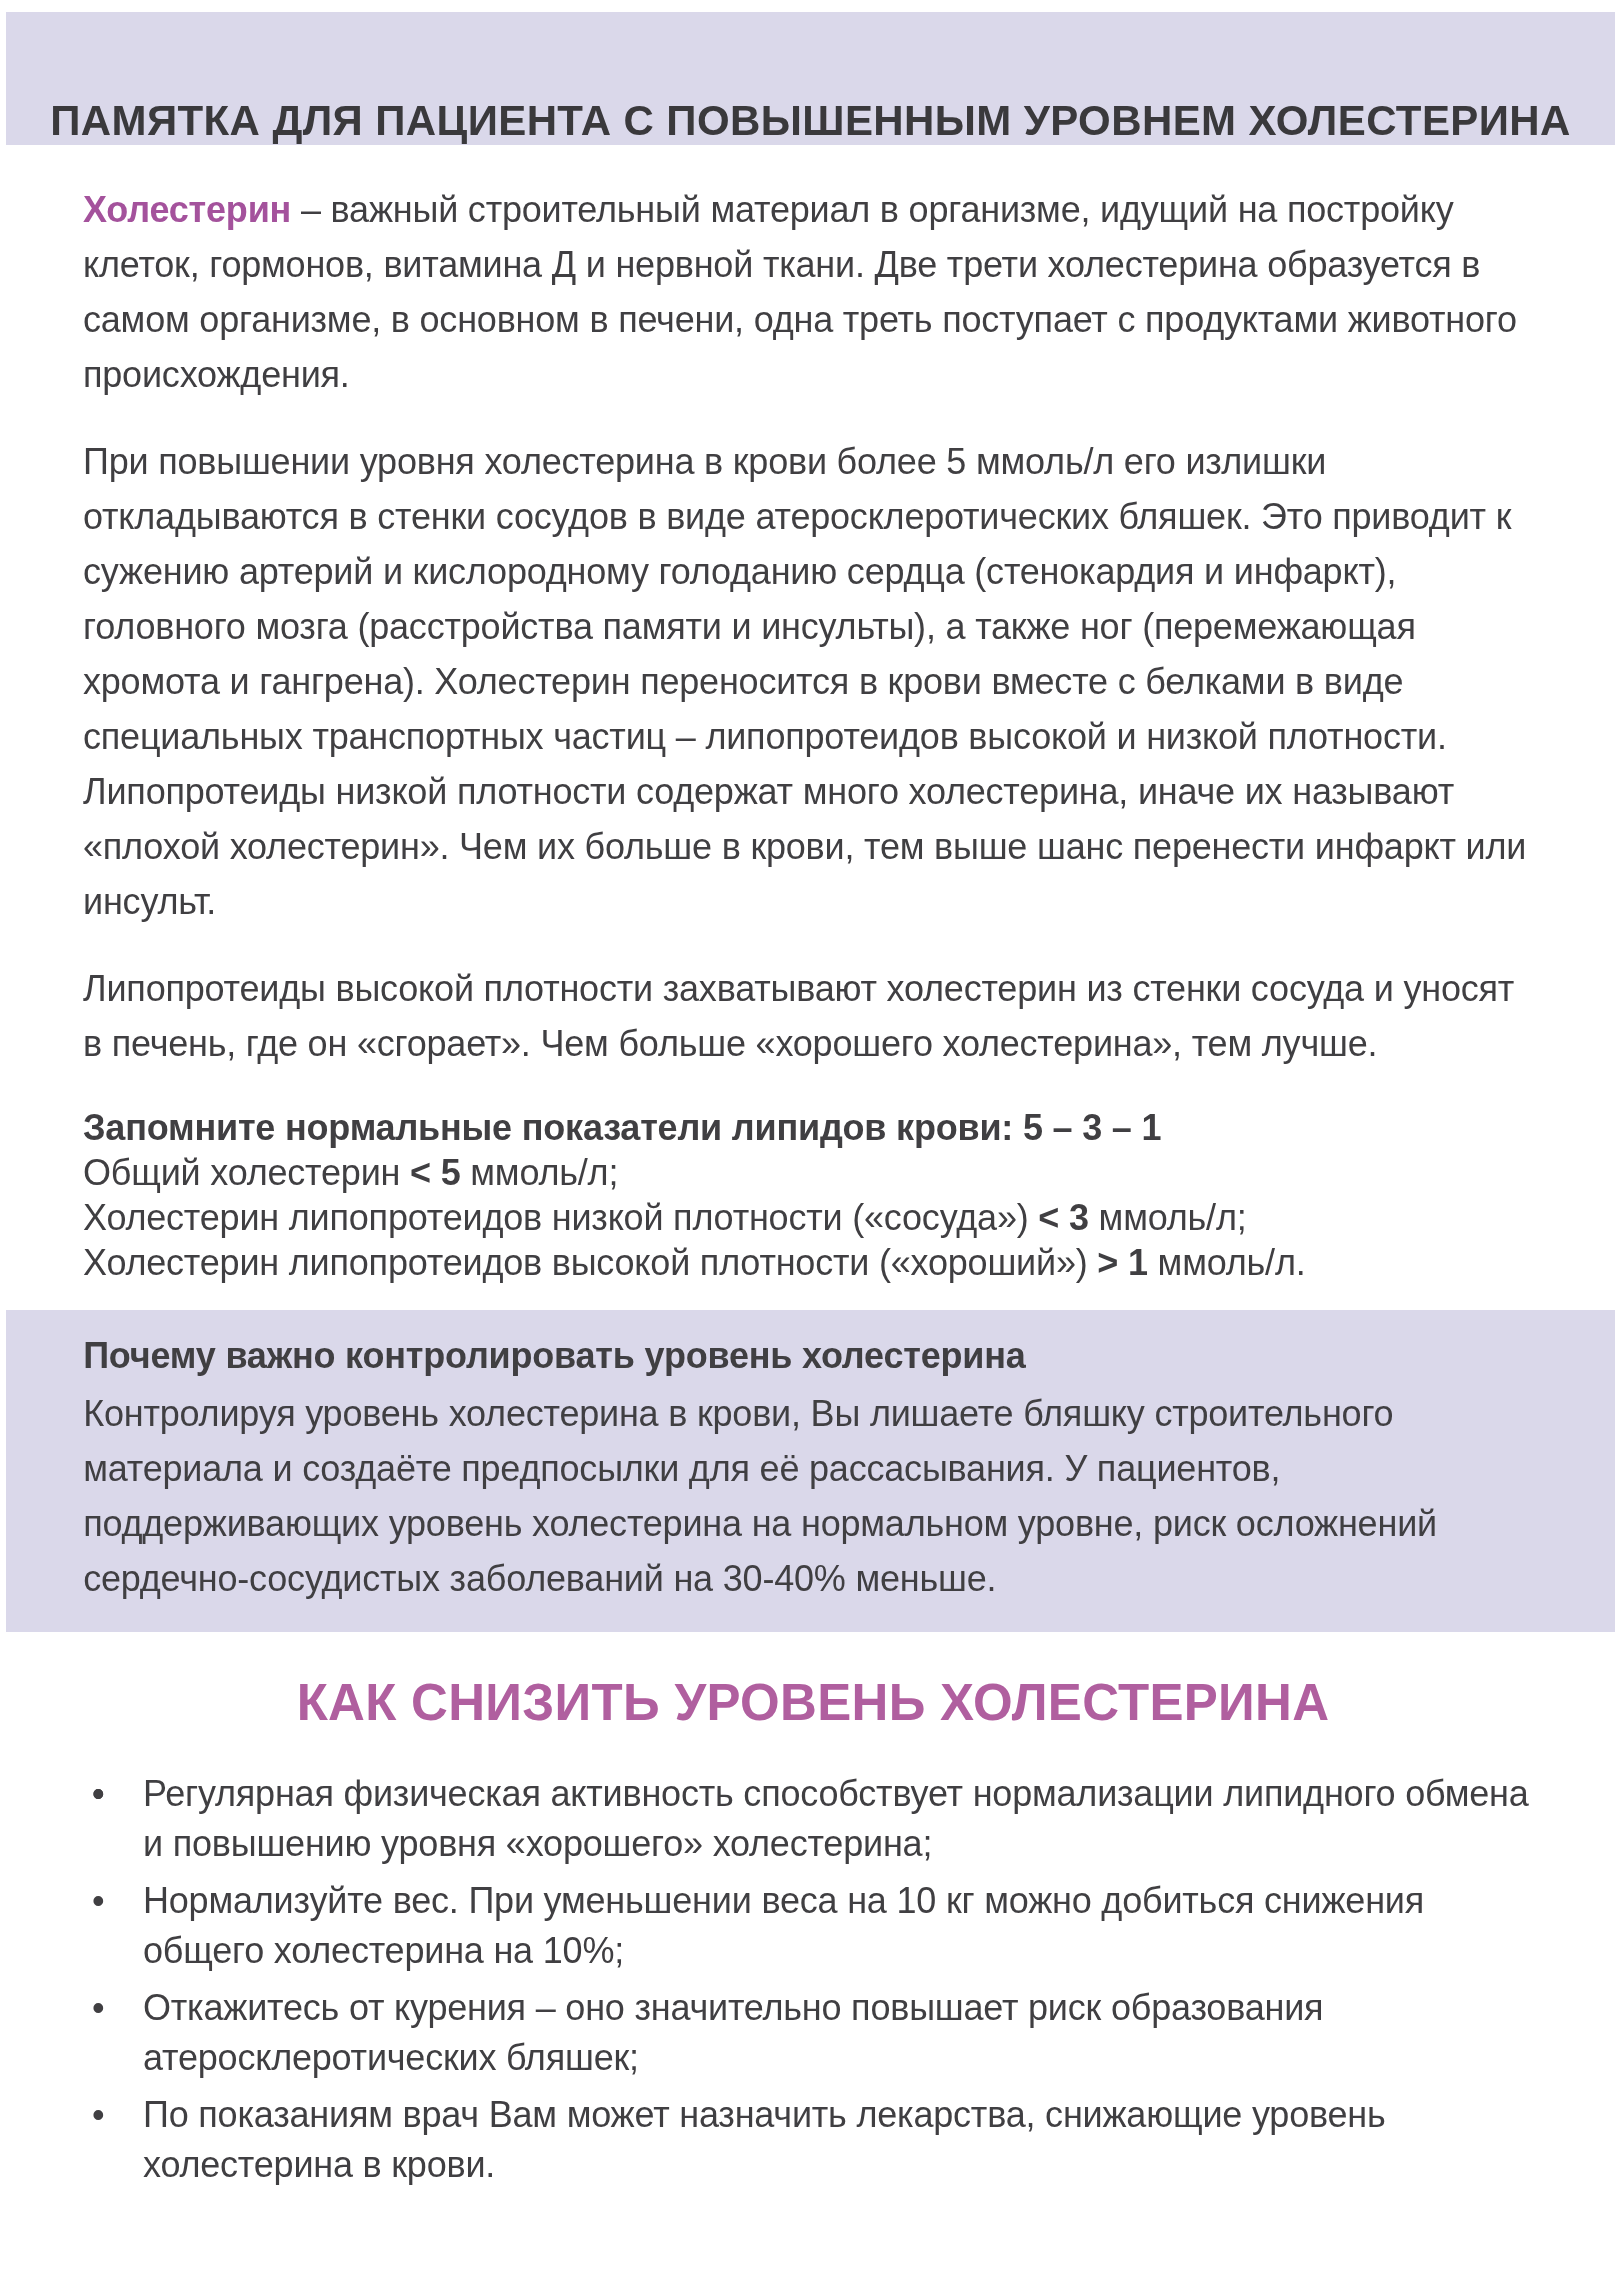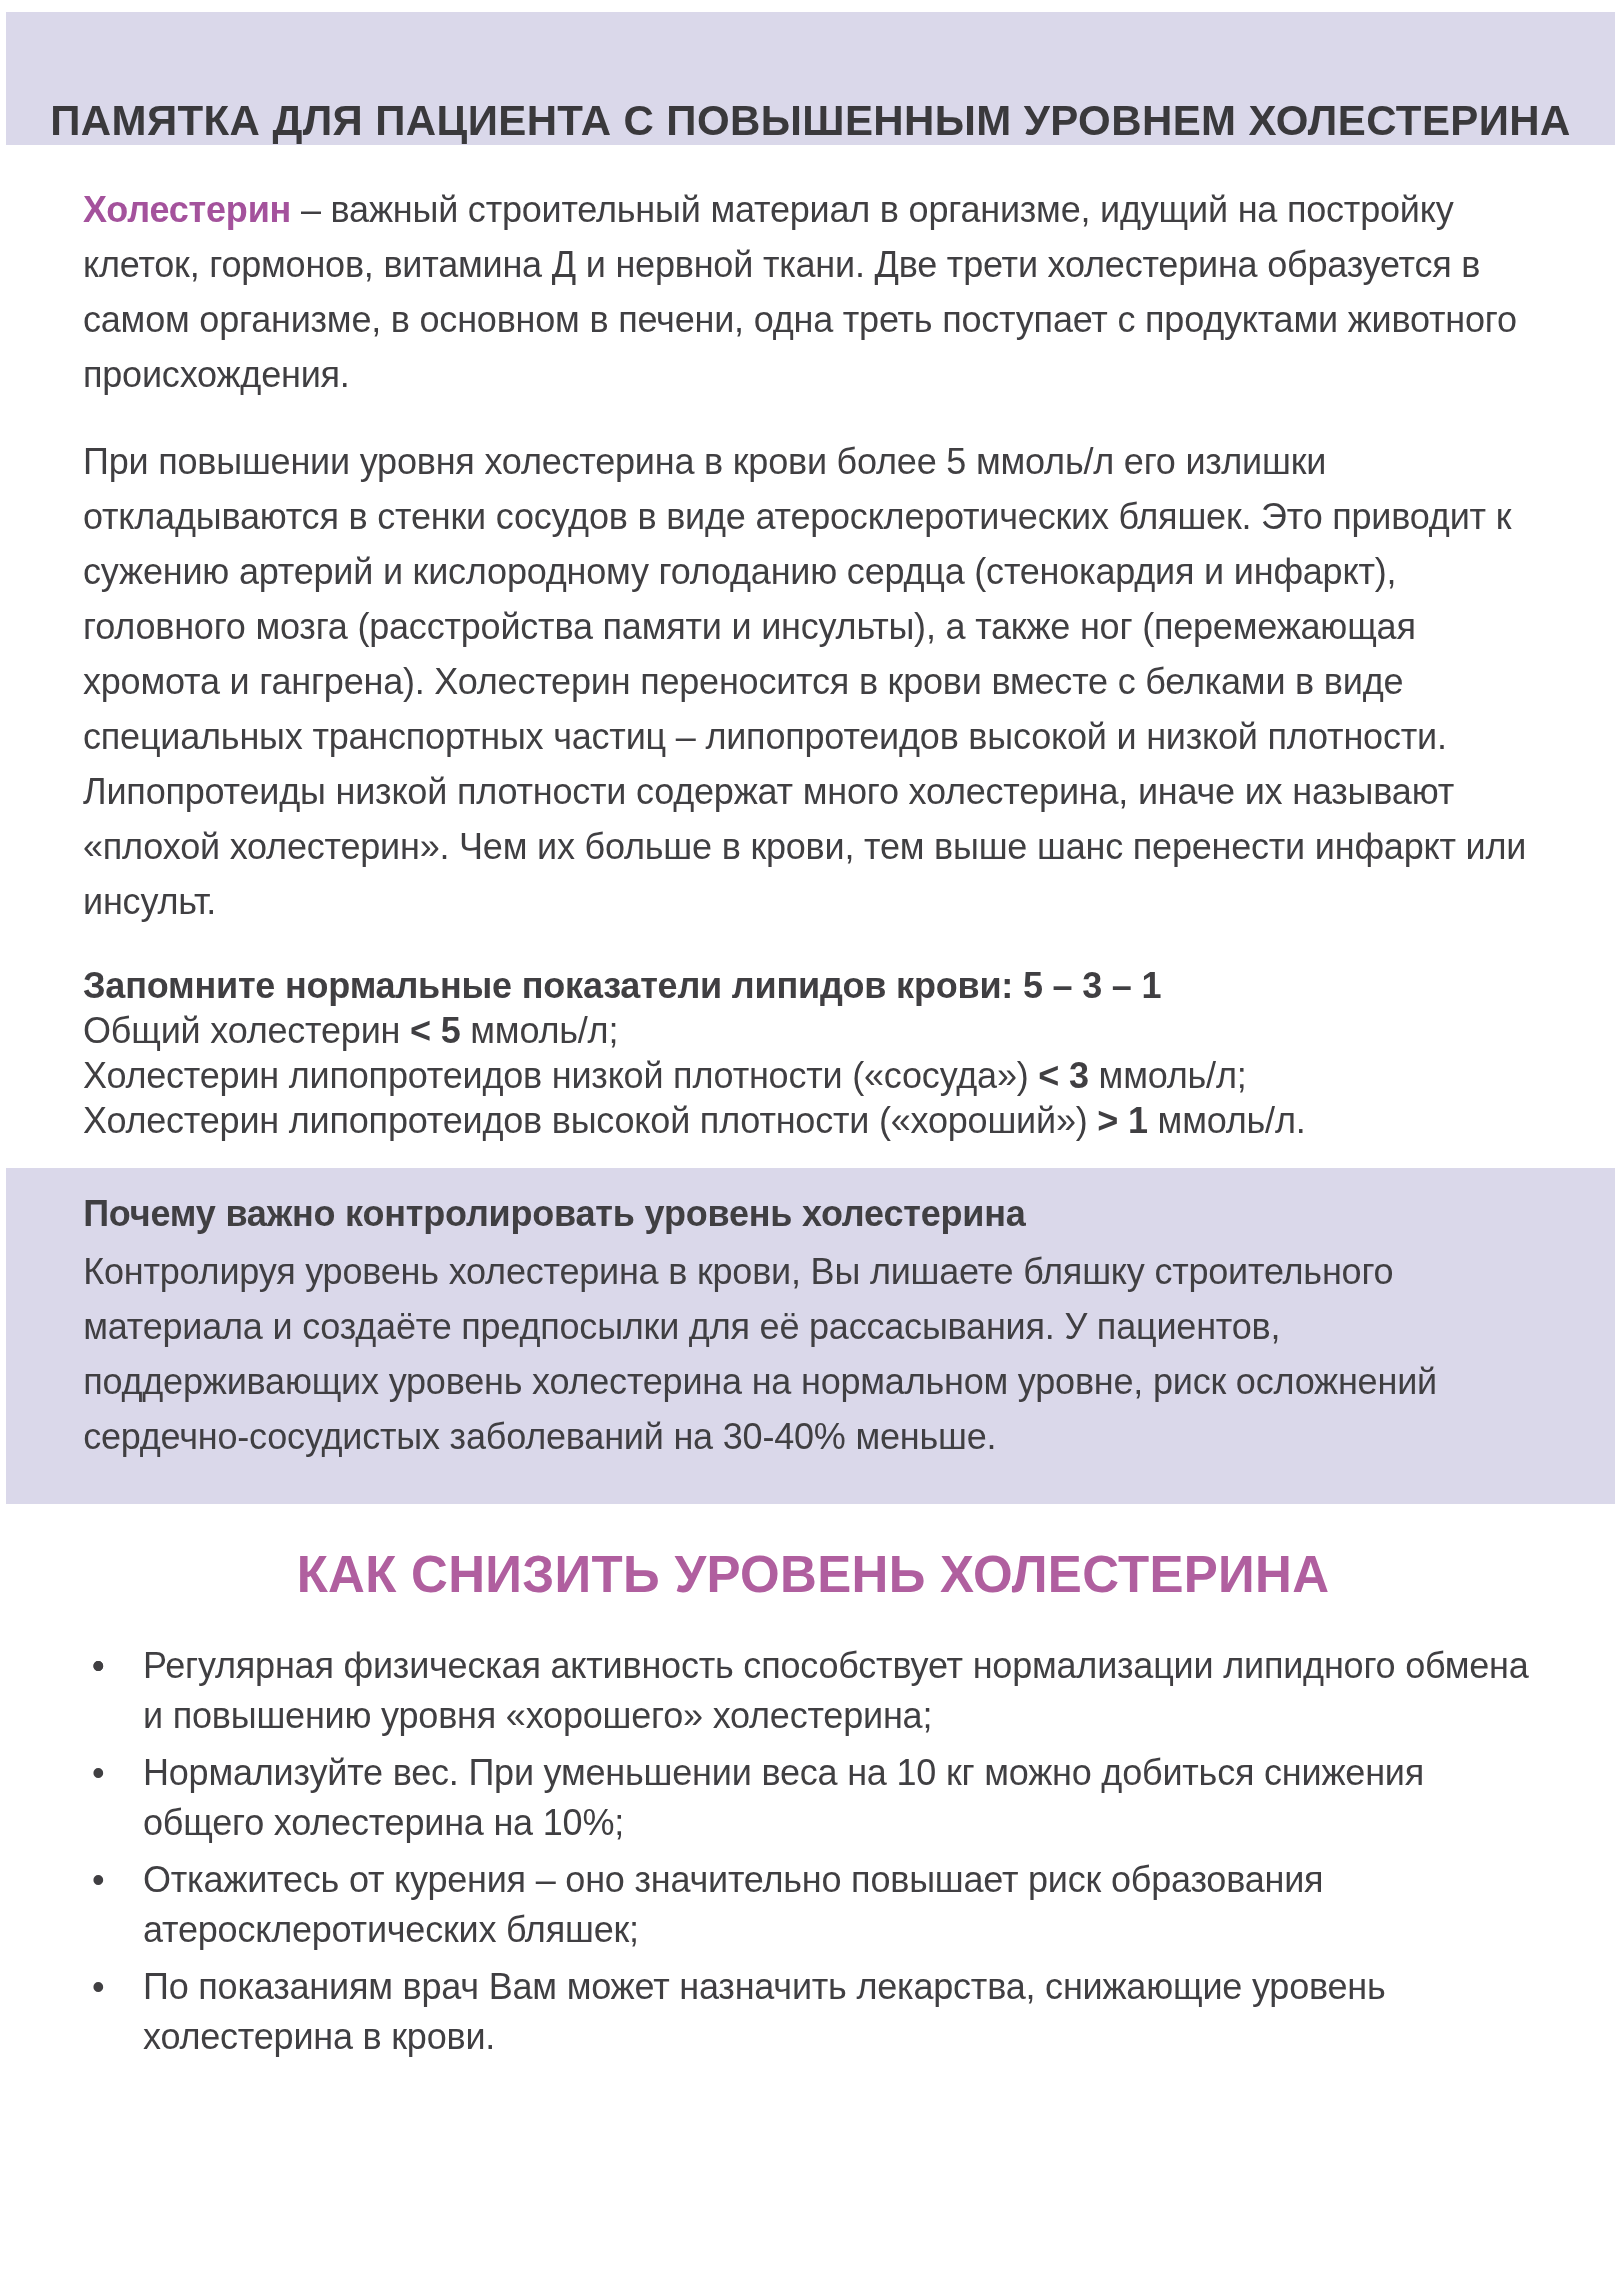--- a/index.html
+++ b/index.html
@@ -36,21 +36,21 @@
   }
   .para { margin: 32px 6px 0 0; }
   .para.first { margin-top: 37px; }
   .lead { color: #a4529c; font-weight: 700; }
   .values { margin-top: 34px; line-height: 45px; }
   .values p { margin: 0; }
   .values-title { font-weight: 700; }
   .why-box {
     margin: 25px 6.2px 0 6.2px;
     background: #dad8ea;
-    padding: 23px 77px 40px 77px;
+    padding: 23px 77px 26px 77px;
     font-size: 36px;
     line-height: 55px;
     letter-spacing: -0.2px;
   }
   .why-title { margin: 0; font-weight: 700; line-height: 46px; }
   .why-text { margin: 7px 0 0 0; }
   .how-title {
     margin: 41px 78px 0 83px;
     text-align: center;
     font-size: 51px;
@@ -86,20 +86,21 @@
   <header class="band">
     <h1>ПАМЯТКА ДЛЯ ПАЦИЕНТА С ПОВЫШЕННЫМ УРОВНЕМ ХОЛЕСТЕРИНА</h1>
   </header>
 
   <main class="content">
 
     <p class="para first"><span class="lead">Холестерин</span><span> – важный строительный материал в организме, идущий на постройку клеток, гормонов, витамина Д и нервной ткани. Две трети холестерина образуется в самом организме, в основном в печени, одна треть поступает с продуктами животного происхождения.</span></p>
 
     <p class="para">При повышении уровня холестерина в крови более 5 ммоль/л его излишки откладываются в стенки сосудов в виде атеросклеротических бляшек. Это приводит к сужению артерий и кислородному голоданию сердца (стенокардия и инфаркт), головного мозга (расстройства памяти и инсульты), а также ног (перемежающая хромота и гангрена). Холестерин переносится в крови вместе с белками в виде специальных транспортных частиц – липопротеидов высокой и низкой плотности. Липопротеиды низкой плотности содержат много холестерина, иначе их называют «плохой холестерин». Чем их больше в крови, тем выше шанс перенести инфаркт или инсульт.</p>
 
+    <p class="para">Липопротеиды высокой плотности захватывают холестерин из стенки сосуда и уносят в печень, где он «сгорает». Чем больше «хорошего холестерина», тем лучше.</p>
 
     <div class="values">
       <p class="values-title">Запомните нормальные показатели липидов крови: 5 – 3 – 1</p>
       <p class="values-line"><span>Общий холестерин </span><strong>&lt; 5</strong><span> ммоль/л;</span></p>
       <p class="values-line"><span>Холестерин липопротеидов низкой плотности («сосуда») </span><strong>&lt; 3</strong><span> ммоль/л;</span></p>
       <p class="values-line"><span>Холестерин липопротеидов высокой плотности («хороший») </span><strong>&gt; 1</strong><span> ммоль/л.</span></p>
     </div>
 
   </main>
 

